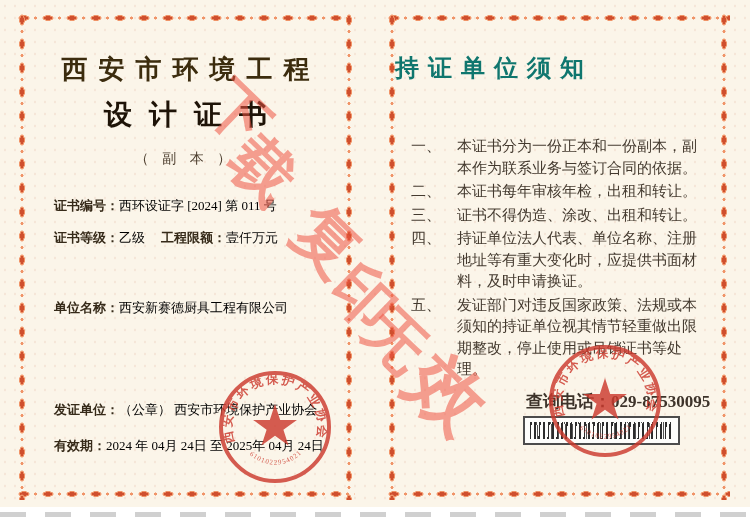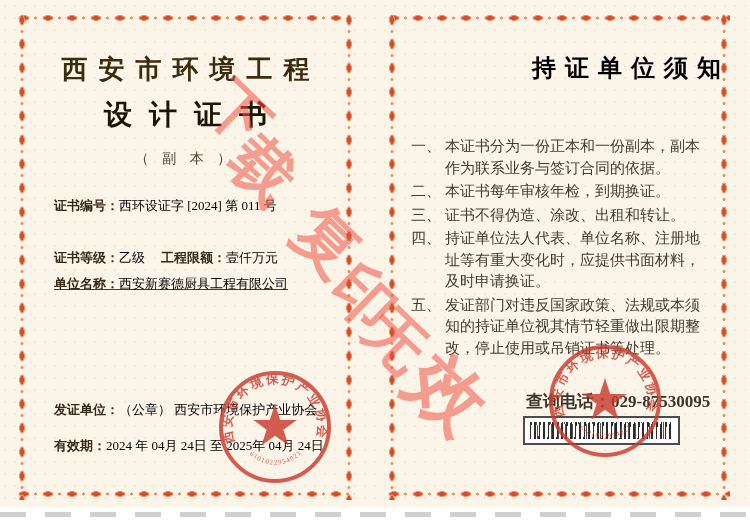--- a/index.html
+++ b/index.html
@@ -41,34 +41,34 @@
         text-indent:11px; }
   .t2 { position:absolute; top:84px; left:0; width:100%; text-align:center;
         font-size:28px; font-weight:bold; letter-spacing:17px; color:#1e1307;
         text-indent:17px; }
   .copy { position:absolute; top:138px; left:0; width:100%; text-align:center;
           font-size:14px; letter-spacing:5px; color:#4a3c2c; }
   .row { position:absolute; left:38px; display:flex; align-items:flex-start;
          font-size:13px; line-height:20px; color:#473a2b; }
   .row .lbl { font-weight:bold; color:#362a19; white-space:nowrap; }
   .row .val { color:#000000; }
-  #row-certno  { top:184px; } #row-grade { top:236px;justify-content:flex-end; } #row-company { top:262px;text-decoration:underline; }
+  #row-certno  { top:184px; } #row-grade { top:216px;justify-content:flex-end; } #row-company { top:286px; }
   #row-category{ top:308px; } #row-issuer{ top:388px;align-items:flex-end; } #row-validity{ top:424px;align-items:flex-end; }
   #row-grade .val { margin-right:16px; }
   #row-category .val { width:232px; }
 
   
-  .rt { position:absolute; top:40px; left:0; width:100%; text-align:right;
-        font-size:24px; font-weight:600; letter-spacing:9px; color:#000000;
+  .rt { position:absolute; top:40px; left:0; width:100%; text-align:left;
+        font-size:24px; font-weight:600; letter-spacing:9px; color:#0f766e;
         text-indent:9px; }
   .notices { position:absolute; left:25px; top:124px; width:300px;
              font-size:15px; line-height:21.5px; color:#443a2f; }
   .notice { display:flex; margin-bottom:2px; }
   .notice .num { width:34px; flex:none; }
-  .notice .txt { width:256px; }
+  .notice .txt { width:256px;margin-left:12px; }
   .phone { position:absolute; left:140px; top:378px; font-size:17px;
            color:#3d332a; font-weight:600; }
   .barcode { position:absolute; left:137px; top:404px; width:157px; height:29px;
              background:#fdfdfb; border:2px solid #4c4c4c;
              overflow:hidden; }
   .barcode .bars { position:absolute; left:5px; top:4px; right:5px; bottom:4px;
     background-image:
       repeating-linear-gradient(92deg,#2c2c2c 0 1.6px,transparent 1.6px 4.5px),
       repeating-linear-gradient(88deg,rgba(40,40,40,.8) 0 1px,transparent 1px 7px);
   }
@@ -153,21 +153,21 @@
 
     <div class="rt">持证单位须知</div>
 
     <div class="notices">
       <div class="notice">
         <span class="num">一、</span>
         <span class="txt">本证书分为一份正本和一份副本，副本作为联系业务与签订合同的依据。</span>
       </div>
       <div class="notice">
         <span class="num">二、</span>
-        <span class="txt">本证书每年审核年检，到期换证。</span>
+        <span class="txt">本证书每年审核年检，出租和转让。</span>
       </div>
       <div class="notice">
         <span class="num">三、</span>
         <span class="txt">证书不得伪造、涂改、出租和转让。</span>
       </div>
       <div class="notice">
         <span class="num">四、</span>
         <span class="txt">持证单位法人代表、单位名称、注册地址等有重大变化时，应提供书面材料，及时申请换证。</span>
       </div>
       <div class="notice">

